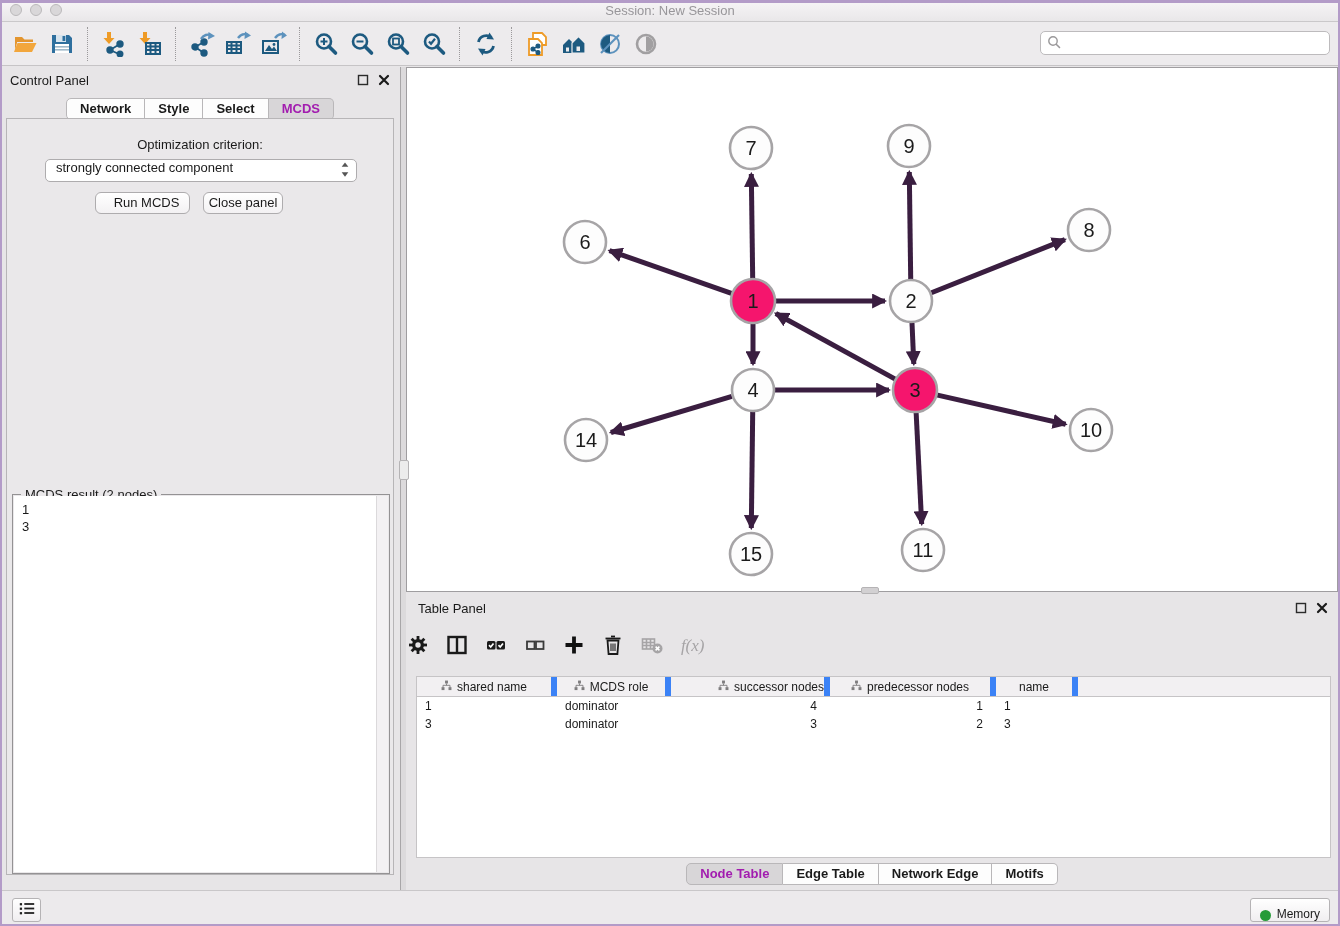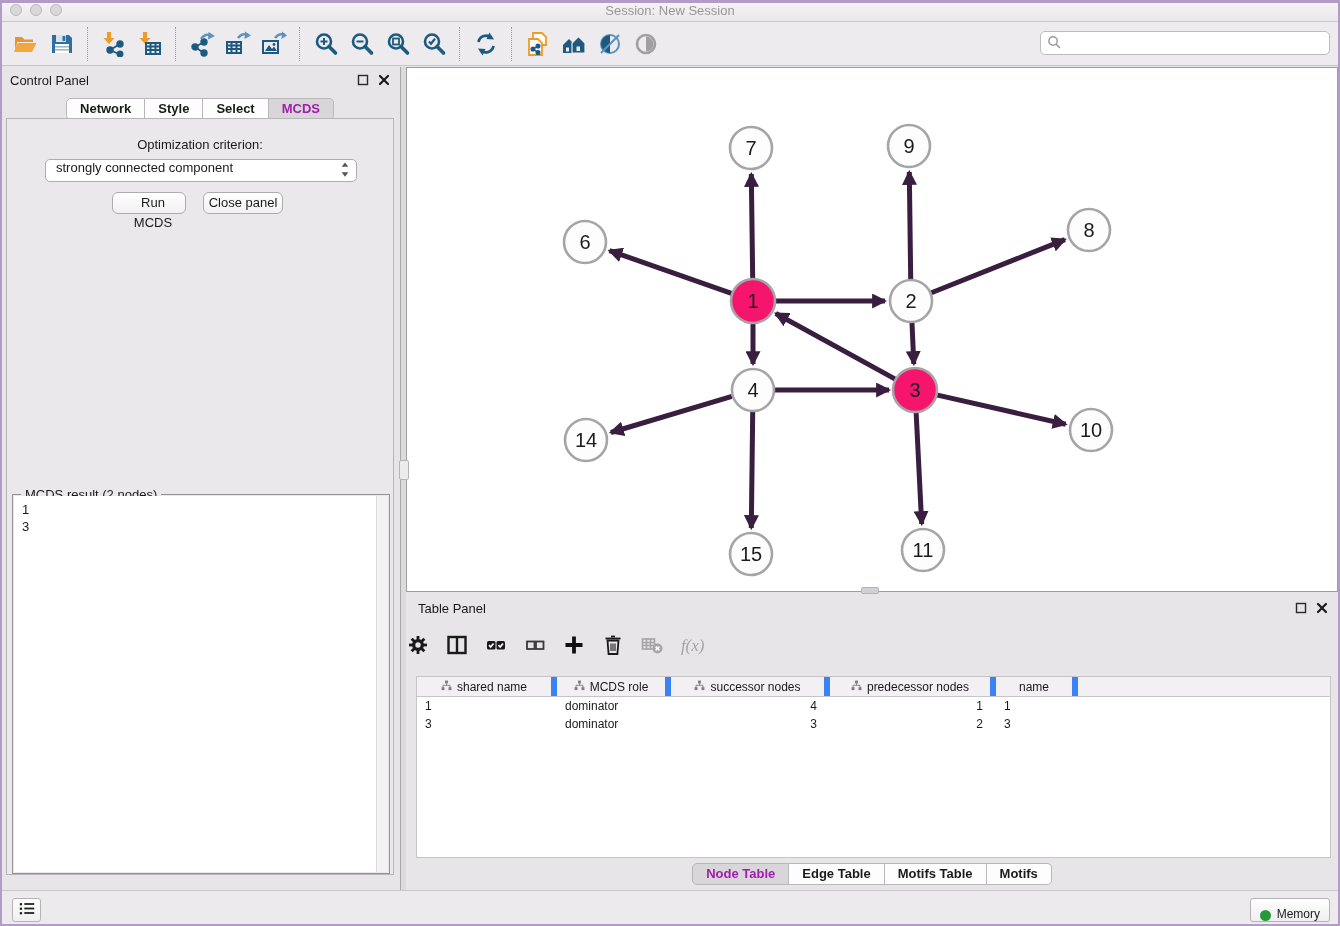--- a/index.html
+++ b/index.html
@@ -41,21 +41,21 @@
   .cp-inner{position:absolute;left:6px;top:51px;width:388px;height:757px;background:#eae8ea;
        border:1px solid #b7b5b7;box-sizing:border-box;}
   .opt-label{position:absolute;left:0;right:0;top:18px;text-align:center;}
   .dropdown{position:absolute;left:38px;top:40px;width:312px;height:23px;background:#fff;
        border:1px solid #aeacae;border-radius:5px;display:flex;box-sizing:border-box;cursor:default;}
   .dropdown .dval{flex:1;padding-left:10px;}
   .dropdown svg{width:12px;height:19px;margin-right:5px;}
   .btn{position:absolute;top:73px;height:22px;background:linear-gradient(#ffffff,#f3f1f3);
        border:1px solid #aeacae;border-radius:6px;font-size:13px;text-align:center;line-height:20px;
        box-sizing:border-box;cursor:default;}
-  .btn.run{left:105px;width:74px;padding-left:8px;}
+  .btn.run{left:88px;width:95px;padding-left:8px;}
   .btn.closep{left:196px;width:80px;}
   .result-group{position:absolute;left:5px;top:375px;width:376px;height:378px;border:1px solid #949294;}
   .result-legend{position:absolute;left:8px;top:-8px;background:#eae8ea;padding:0 4px;}
   .result-area{position:absolute;inset:1px;background:#fff;}
   .result-scroll{position:absolute;right:0;top:0;bottom:0;width:11px;background:#f3f1f3;border-left:1px solid #dbd9db;}
   .result-text{position:absolute;left:8px;top:5px;margin:0;font:13px "Liberation Sans",sans-serif;line-height:17px;}
   
   .v-split{position:absolute;left:401px;top:67px;width:5px;height:823px;background:#dcdadc;}
   .v-split-handle{position:absolute;left:399px;top:460px;width:8px;height:18px;background:#ececec;
        border:1px solid #b5b3b5;border-radius:2px;z-index:5;cursor:col-resize;}
@@ -477,21 +477,21 @@
             <span><svg viewBox="0 0 12 12">
                 <g fill="#7f7d7f">
                   <rect x="4.4" y="0.6" width="3.2" height="3.2"></rect>
                   <rect x="0.6" y="7.8" width="3.2" height="3.2"></rect>
                   <rect x="8.2" y="7.8" width="3.2" height="3.2"></rect>
                 </g>
                 <path d="M6 3.8v2M2.2 7.8V5.8h7.6v2" stroke="#7f7d7f" fill="none"></path>
               </svg></span>
             <span>MCDS role</span>
           </div>
-          <div class="t-h-cell" style="width: 159px;">
+          <div class="t-h-cell" style="width: 159px; justify-content: flex-end;">
             <span><svg viewBox="0 0 12 12">
                 <g fill="#7f7d7f">
                   <rect x="4.4" y="0.6" width="3.2" height="3.2"></rect>
                   <rect x="0.6" y="7.8" width="3.2" height="3.2"></rect>
                   <rect x="8.2" y="7.8" width="3.2" height="3.2"></rect>
                 </g>
                 <path d="M6 3.8v2M2.2 7.8V5.8h7.6v2" stroke="#7f7d7f" fill="none"></path>
               </svg></span>
             <span>successor nodes</span>
           </div>
@@ -523,21 +523,21 @@
             <div class="t-cell" style="width: 114px; text-align: left; padding: 0px 0px 0px 8px;">dominator</div>
             <div class="t-cell" style="width: 159px; text-align: right; padding: 0px 13px 0px 0px;">3</div>
             <div class="t-cell" style="width: 166px; text-align: right; padding: 0px 13px 0px 0px;">2</div>
             <div class="t-cell" style="width: 82px; text-align: left; padding: 0px 0px 0px 8px;">3</div>
           </div>
         </div>
     </div>
     <div class="seg-row tp-tabs" id="tp-tabs">
         <span class="seg first sel">Node Table</span>
         <span class="seg">Edge Table</span>
-        <span class="seg">Motifs Table</span>
+        <span class="seg">Network Edge</span>
         <span class="seg last">Motifs</span>
       </div>
   </div>
 
   <div class="statusbar">
     <div class="list-btn">
       <span><svg viewBox="0 0 20 16">
             <g stroke="#222" stroke-width="2">
               <line x1="7" y1="3" x2="18" y2="3"></line>
               <line x1="7" y1="8" x2="18" y2="8"></line>

